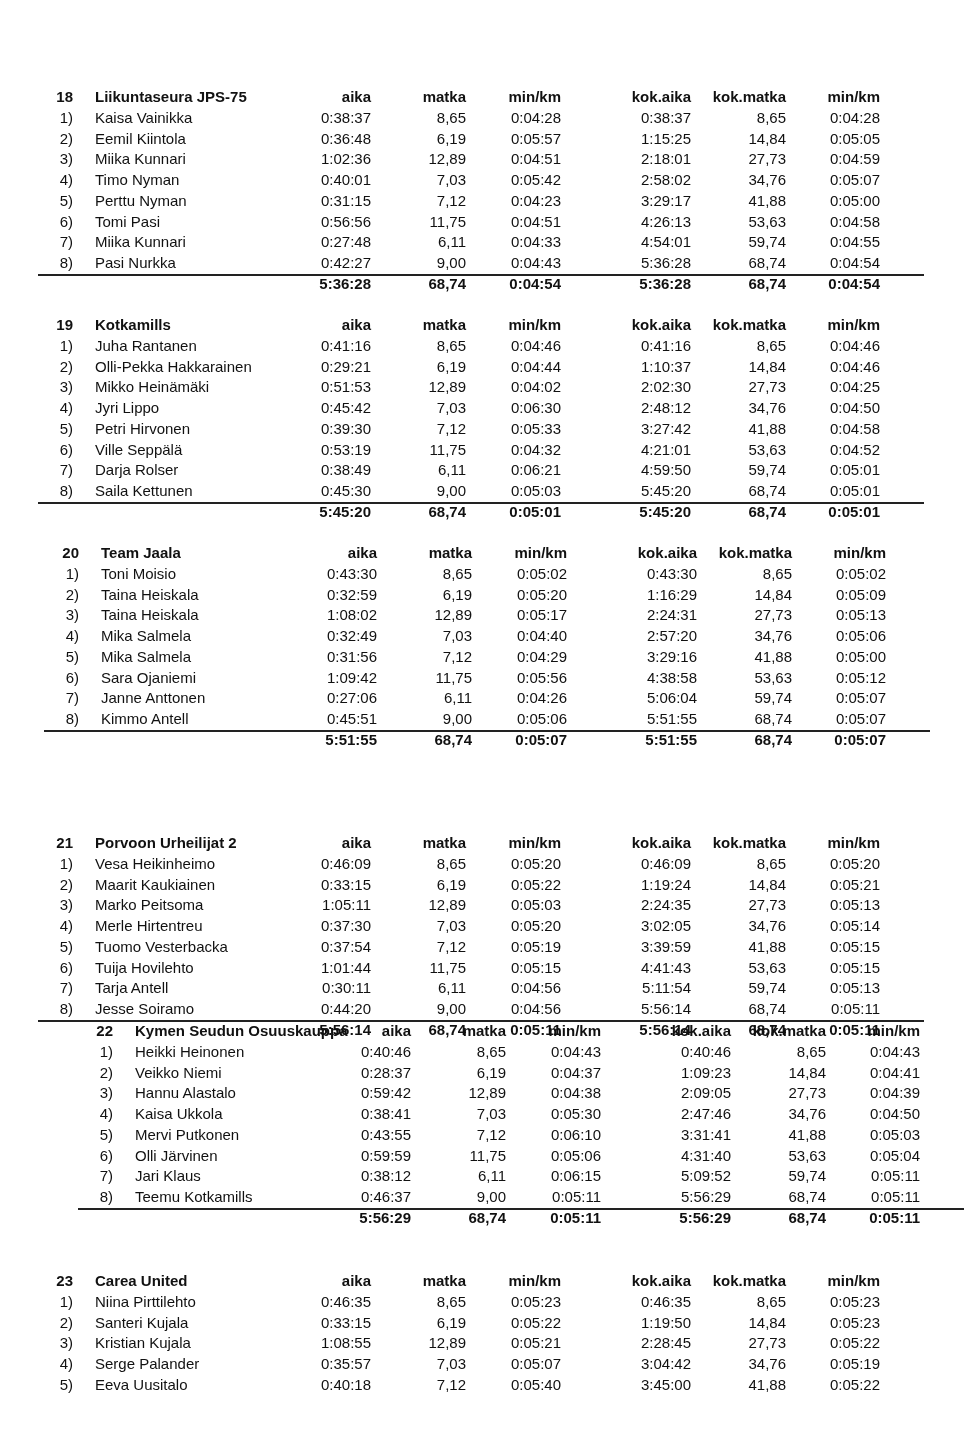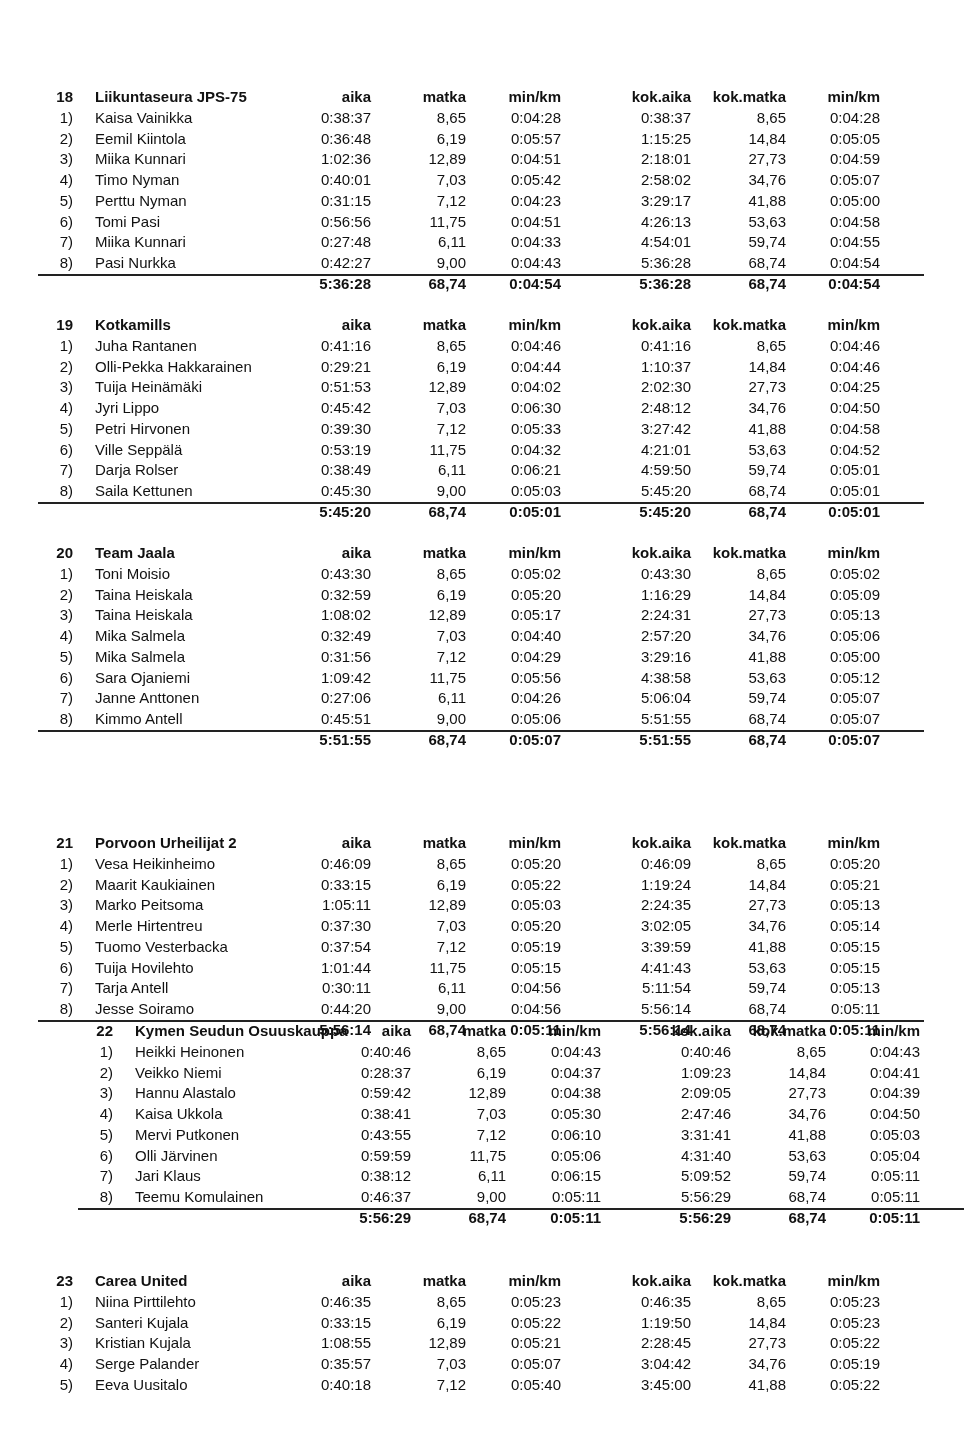--- a/index.html
+++ b/index.html
@@ -151,21 +151,21 @@
         <span class="c-name">Olli-Pekka Hakkarainen</span>
         <span class="c-aika">0:29:21</span>
         <span class="c-matka">6,19</span>
         <span class="c-pace">0:04:44</span>
         <span class="c-kaika">1:10:37</span>
         <span class="c-kmatka">14,84</span>
         <span class="c-kpace">0:04:46</span>
       </div>
       <div class="row">
         <span class="c-num">3)</span>
-        <span class="c-name">Tuija Heinämäki</span>
+        <span class="c-name">Mikko Heinämäki</span>
         <span class="c-aika">0:51:53</span>
         <span class="c-matka">12,89</span>
         <span class="c-pace">0:04:02</span>
         <span class="c-kaika">2:02:30</span>
         <span class="c-kmatka">27,73</span>
         <span class="c-kpace">0:04:25</span>
       </div>
       <div class="row">
         <span class="c-num">4)</span>
         <span class="c-name">Jyri Lippo</span>
@@ -219,21 +219,21 @@
       <div class="row tot">
         <div class="rule" style="top: 0px;"></div>
         <span class="c-aika">5:45:20</span>
         <span class="c-matka">68,74</span>
         <span class="c-pace">0:05:01</span>
         <span class="c-kaika">5:45:20</span>
         <span class="c-kmatka">68,74</span>
         <span class="c-kpace">0:05:01</span>
       </div>
     </div>
-    <div class="team" style="top: 543px;">
+    <div class="team" style="top: 543px; padding-left: 6px;">
       <div class="row hdr">
         <span class="c-num">20</span>
         <span class="c-name">Team Jaala</span>
         <span class="c-aika">aika</span>
         <span class="c-matka">matka</span>
         <span class="c-pace">min/km</span>
         <span class="c-kaika">kok.aika</span>
         <span class="c-kmatka">kok.matka</span>
         <span class="c-kpace">min/km</span>
       </div>
@@ -504,21 +504,21 @@
         <span class="c-name">Jari Klaus</span>
         <span class="c-aika">0:38:12</span>
         <span class="c-matka">6,11</span>
         <span class="c-pace">0:06:15</span>
         <span class="c-kaika">5:09:52</span>
         <span class="c-kmatka">59,74</span>
         <span class="c-kpace">0:05:11</span>
       </div>
       <div class="row">
         <span class="c-num">8)</span>
-        <span class="c-name">Teemu Komulainen</span>
+        <span class="c-name">Teemu Kotkamills</span>
         <span class="c-aika">0:46:37</span>
         <span class="c-matka">9,00</span>
         <span class="c-pace">0:05:11</span>
         <span class="c-kaika">5:56:29</span>
         <span class="c-kmatka">68,74</span>
         <span class="c-kpace">0:05:11</span>
       </div>
       <div class="row tot">
         <div class="rule" style="top: 0px;"></div>
         <span class="c-aika">5:56:29</span>

